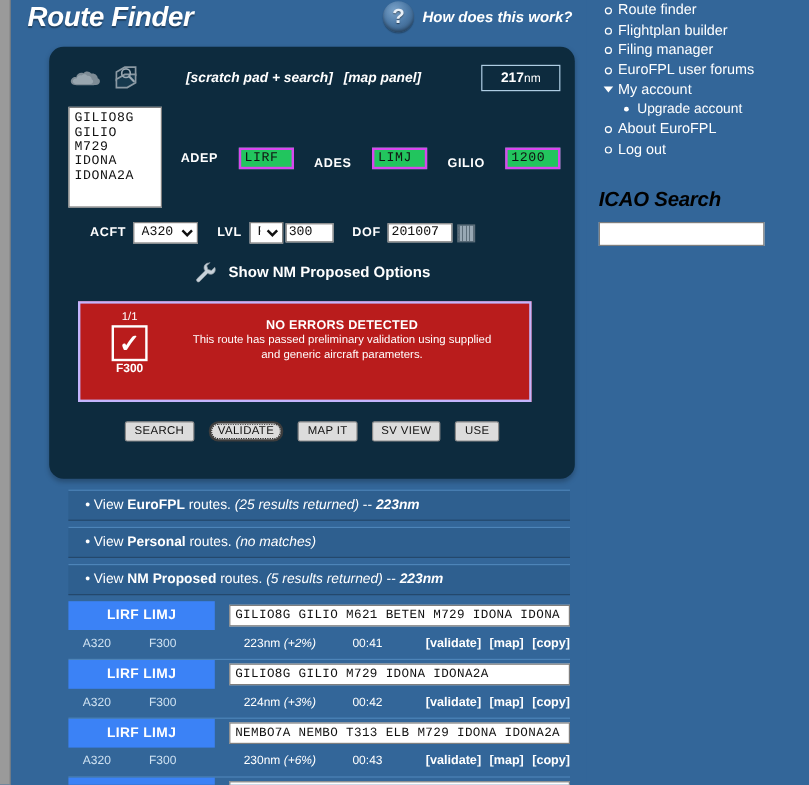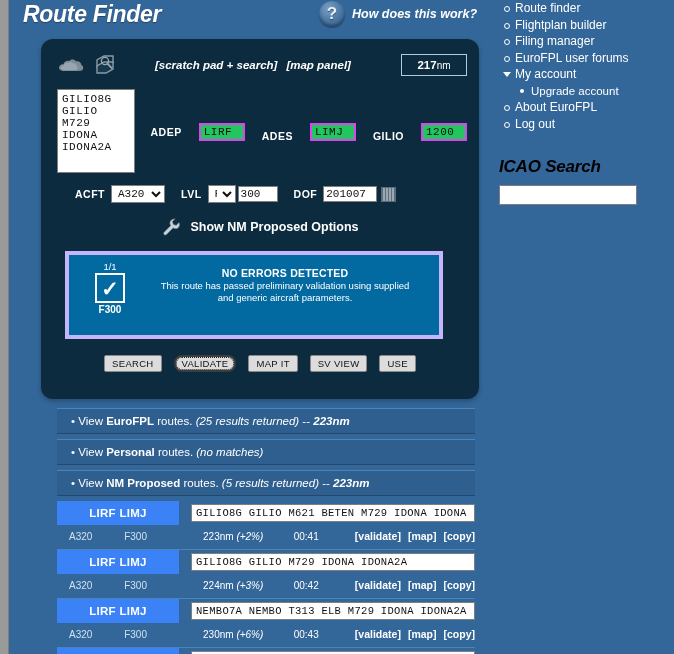--- a/index.html
+++ b/index.html
@@ -224,22 +224,22 @@
   }
   .nm-options-text {
     font-size: 12.5px;
     font-weight: bold;
     color: #ffffff;
   }
 
   
   .valid-box {
     margin: 14px 36px 0 24px;
-    background: #0369a1;
-    border: 4px solid #c4b5fd;
+    background: #b91c1c;
+    border: 2px solid #c4b5fd;
     height: 68px;
     display: flex;
     align-items: flex-start;
     padding: 6px 10px;
   }
   .valid-left {
     width: 62px;
     display: flex;
     flex-direction: column;
     align-items: center;

